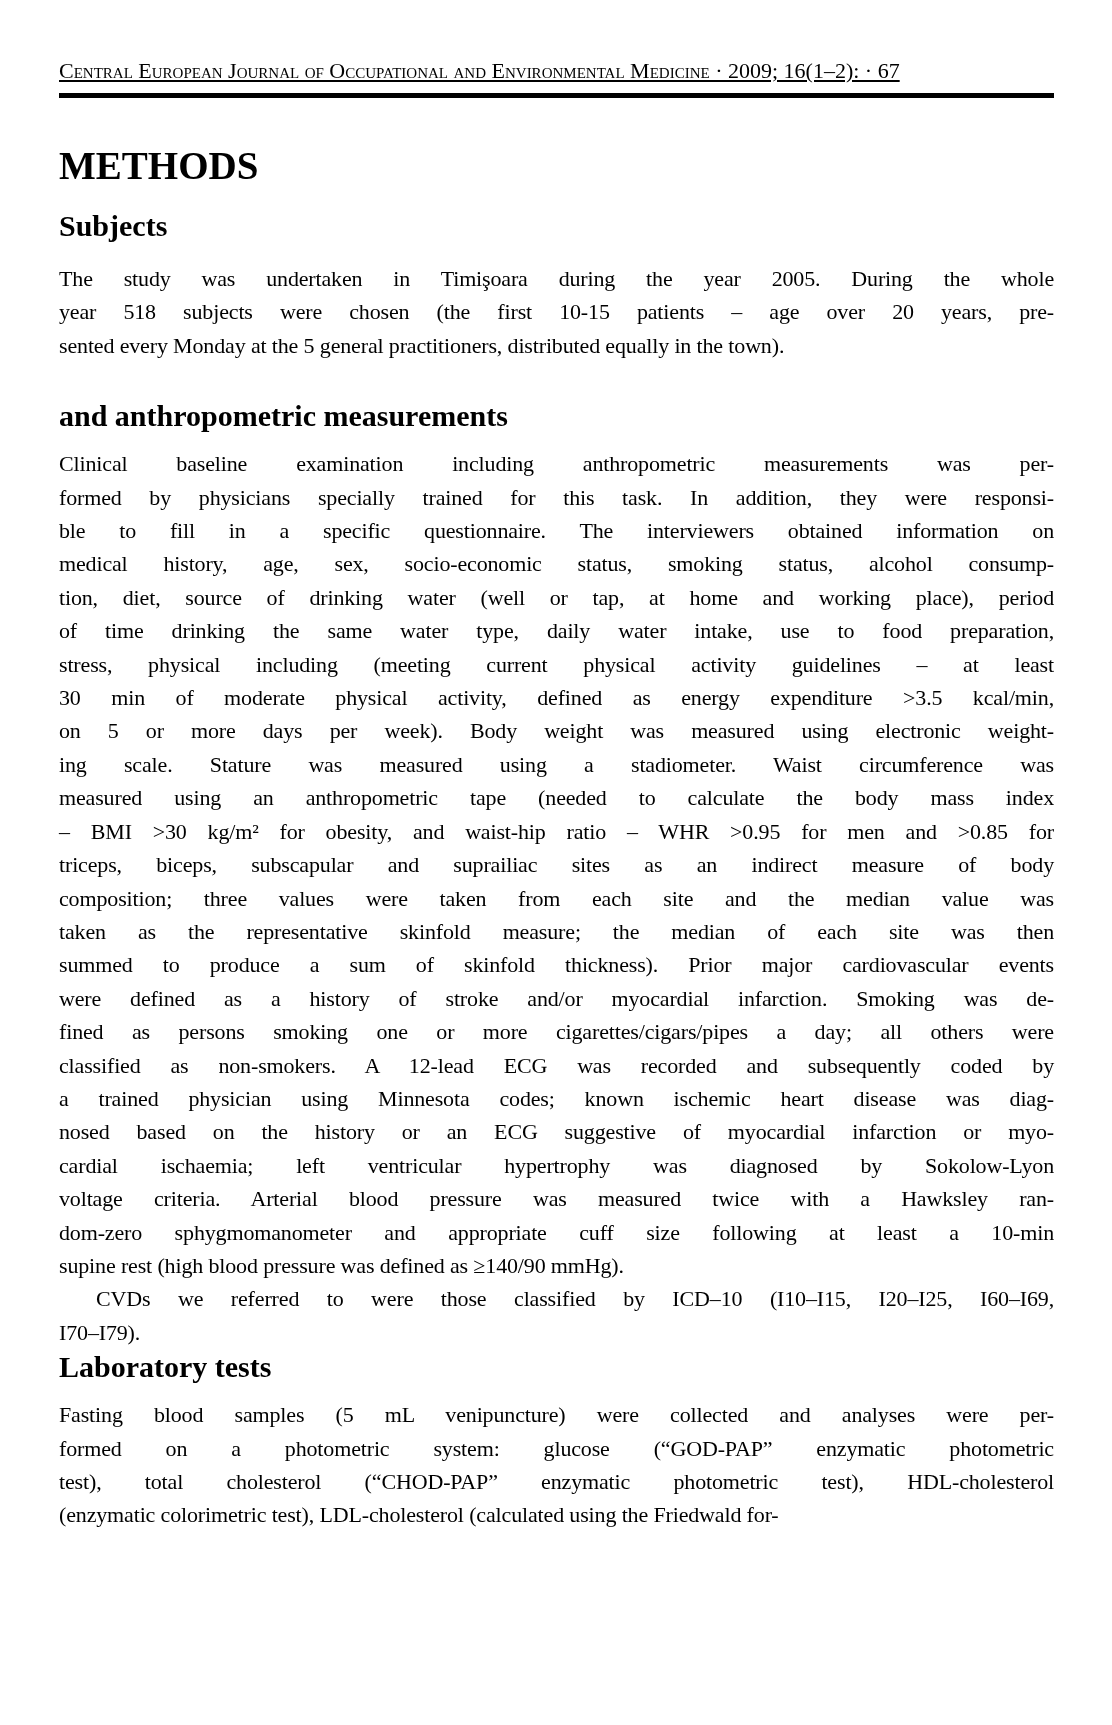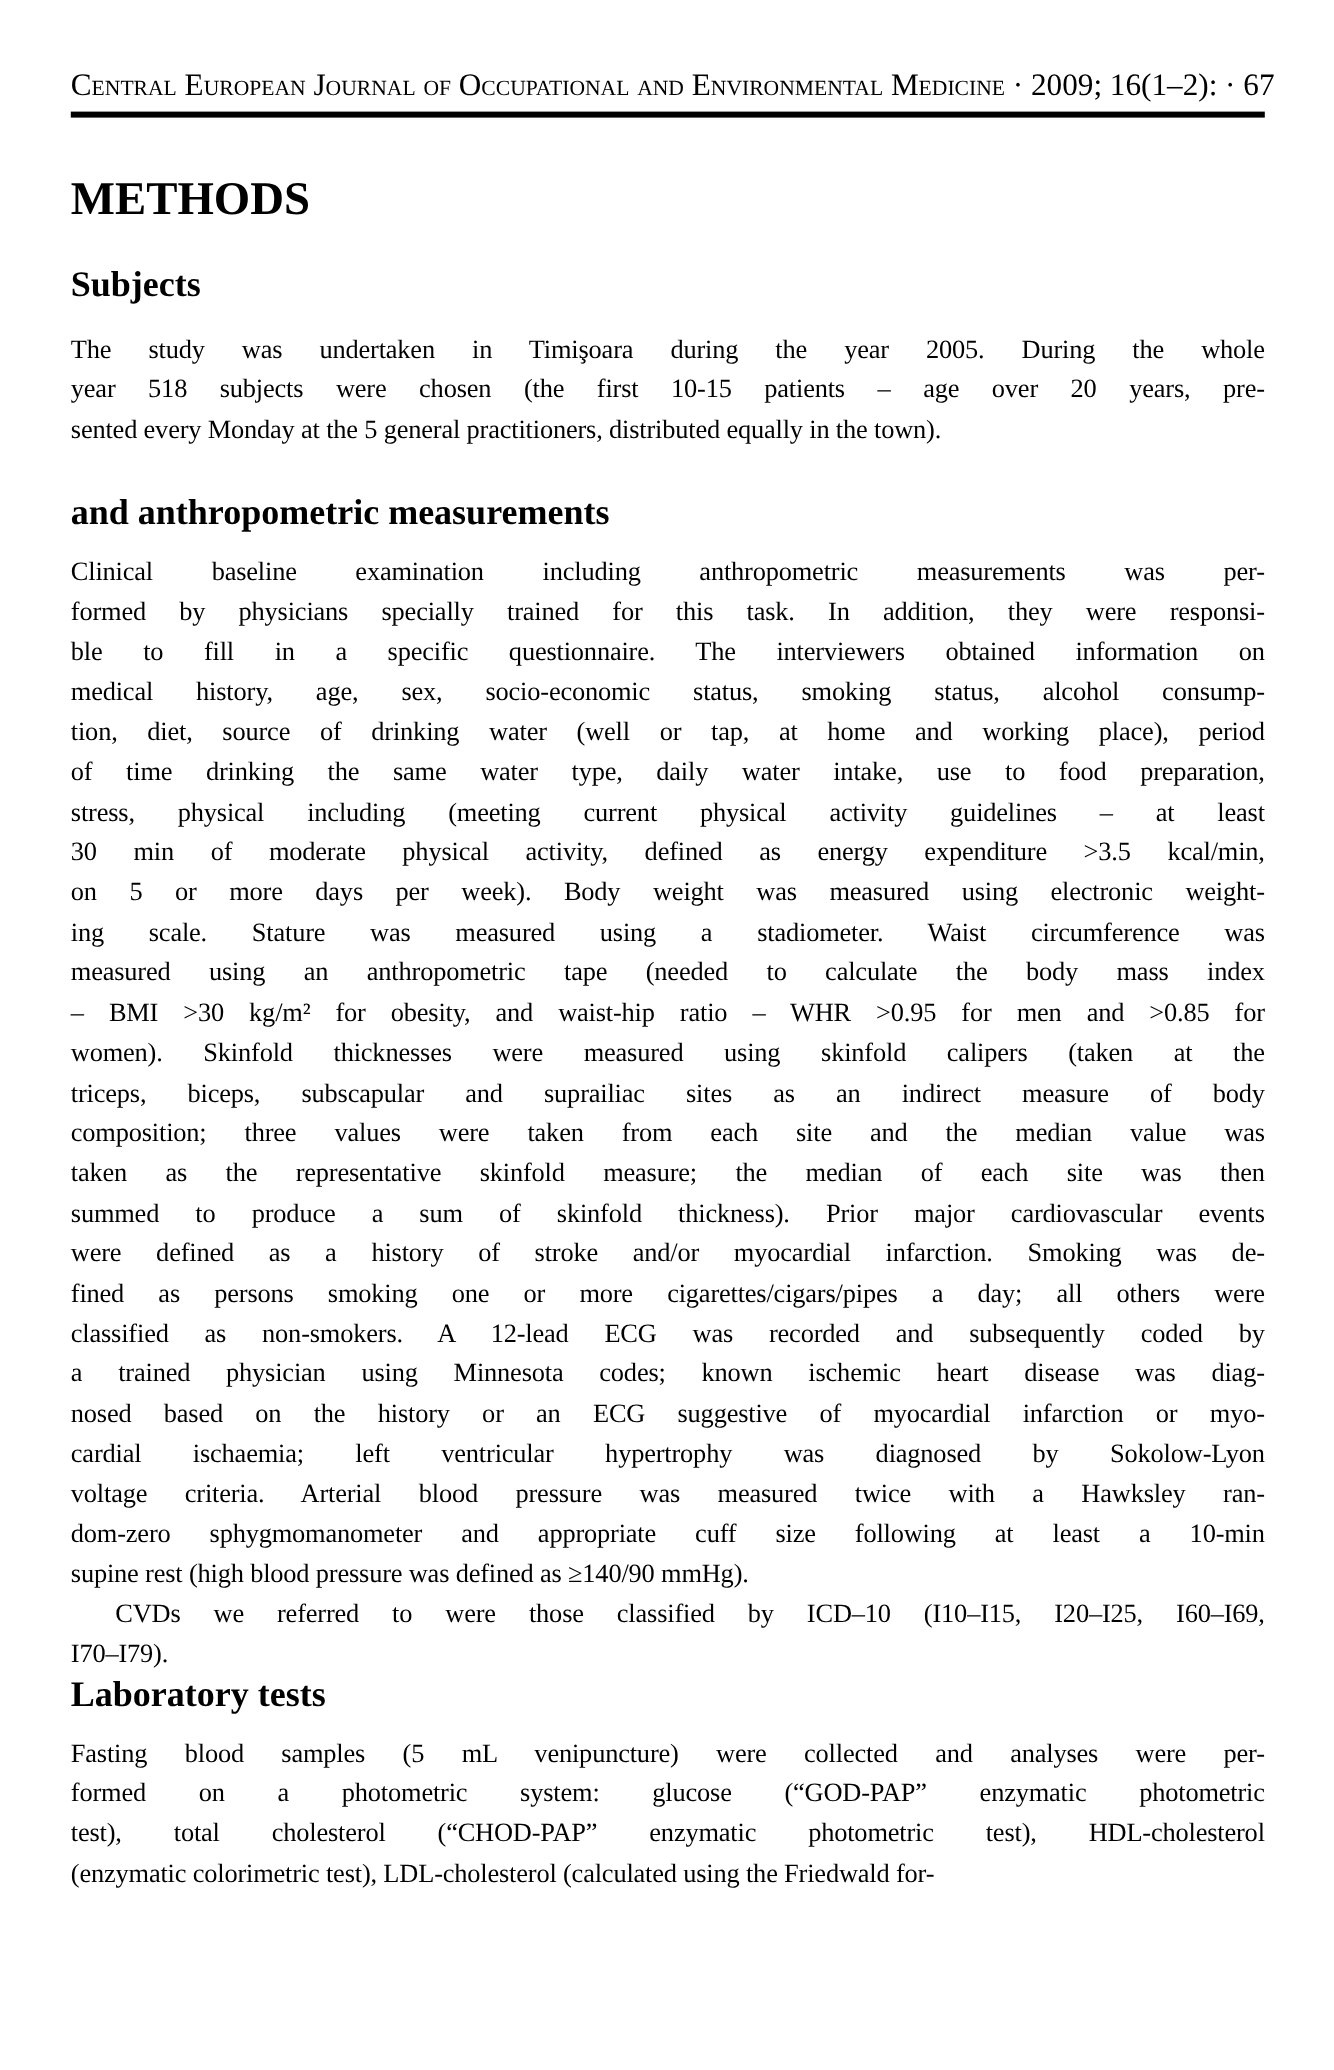--- a/index.html
+++ b/index.html
@@ -15,42 +15,43 @@
     background: #ffffff;
     overflow: hidden;
   }
   .content {
     width: 995px;
     margin-left: 59px;
     padding-top: 58px;
   }
   .journal-header {
     font-variant: small-caps;
-    font-size: 26px;
+    font-size: 22px;
     line-height: 26px;
-    text-align: center;
+    text-align: left;
     white-space: nowrap;
+    text-decoration: underline;
   }
   .rule {
     border: 0;
     border-top: 5px solid #000000;
     margin-top: 9px;
   }
   .h-methods {
     font-size: 39px;
     font-weight: bold;
     line-height: 36px;
     margin-top: 50px;
   }
   .h-sub {
     font-size: 30px;
     font-weight: bold;
     line-height: 36px;
   }
-  .h-subjects { margin-top: 36px; }
+  .h-subjects { margin-top: 24px; }
   .h-study { margin-top: 36px; line-height: 35px; }
   .h-lab { }
   .hline { display: block; }
   .para {
     font-size: 22px;
     line-height: 33.4px;
     letter-spacing: -0.15px;
   }
   .para-subjects { margin-top: 18px; }
   .para-study { margin-top: 14px; }
@@ -94,21 +95,20 @@
         <div class="line">ble to fill in a specific questionnaire. The interviewers obtained information on</div>
         <div class="line">medical history, age, sex, socio-economic status, smoking status, alcohol consump-</div>
         <div class="line">tion, diet, source of drinking water (well or tap, at home and working place), period</div>
         <div class="line">of time drinking the same water type, daily water intake, use to food preparation,</div>
         <div class="line">stress, physical including (meeting current physical activity guidelines – at least</div>
         <div class="line">30 min of moderate physical activity, defined as energy expenditure &gt;3.5 kcal/min,</div>
         <div class="line">on 5 or more days per week). Body weight was measured using electronic weight-</div>
         <div class="line">ing scale. Stature was measured using a stadiometer. Waist circumference was</div>
         <div class="line">measured using an anthropometric tape (needed to calculate the body mass index</div>
         <div class="line">– BMI &gt;30 kg/m² for obesity, and waist-hip ratio – WHR &gt;0.95 for men and &gt;0.85 for</div>
-        <div class="line">women). Skinfold thicknesses were measured using skinfold calipers (taken at the</div>
         <div class="line">triceps, biceps, subscapular and suprailiac sites as an indirect measure of body</div>
         <div class="line">composition; three values were taken from each site and the median value was</div>
         <div class="line">taken as the representative skinfold measure; the median of each site was then</div>
         <div class="line">summed to produce a sum of skinfold thickness). Prior major cardiovascular events</div>
         <div class="line">were defined as a history of stroke and/or myocardial infarction. Smoking was de-</div>
         <div class="line">fined as persons smoking one or more cigarettes/cigars/pipes a day; all others were</div>
         <div class="line">classified as non-smokers. A 12-lead ECG was recorded and subsequently coded by</div>
         <div class="line">a trained physician using Minnesota codes; known ischemic heart disease was diag-</div>
         <div class="line">nosed based on the history or an ECG suggestive of myocardial infarction or myo-</div>
         <div class="line">cardial ischaemia; left ventricular hypertrophy was diagnosed by Sokolow-Lyon</div>

